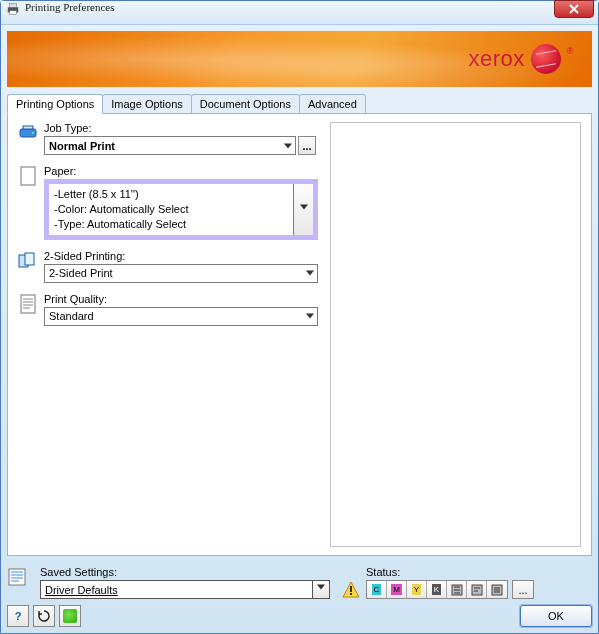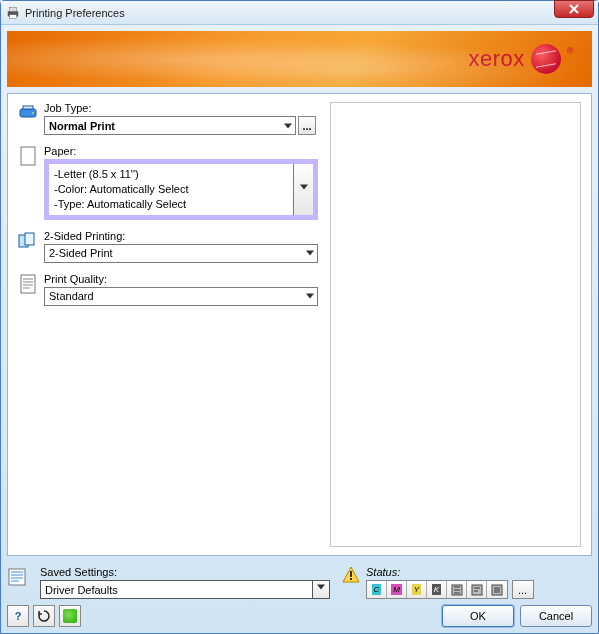--- a/index.html
+++ b/index.html
@@ -17,25 +17,25 @@
     height: 634px;
     background: linear-gradient(#e8f1fa, #d0e4f3);
     border: 1px solid #4a7bbf;
     border-radius: 4px 4px 0 0;
     display: flex;
     flex-direction: column;
   }
   .titlebar {
     height: 24px;
     display: flex;
-    align-items: center;
     padding: 0 4px;
     background: linear-gradient(#f0f6fb, #d7e7f5);
     border-bottom: 1px solid #aac7e4;
     position: relative;
+    font-family: Liberation Serif, serif;
   }
   .title-icon {
     width: 16px; height: 16px;
     display: inline-flex; align-items:center; justify-content:center;
     margin-right: 4px;
   }
   .title-text {
     flex: 1;
     color: #1a1a1a;
   }
@@ -185,21 +185,21 @@
   }
 
   .bottom-strip {
     margin: 4px 6px 0 6px;
     display:flex;
     align-items:flex-start;
     gap:12px;
   }
   .saved-settings { flex:1; display:flex; align-items:flex-start; gap:13px; }
   .saved-body { flex:1; }
-  .status-area { width: 250px; display:flex; align-items:flex-start; gap:6px;font-style:italic; }
+  .status-area { width: 250px; display:flex; align-items:flex-end; gap:6px; }
   .warn-icon {
     width:18px;height:18px;
   }
   .status-body{flex:1;}
   .status-icons {
     display:flex; gap:0; border:1px solid #888; height:19px; width: fit-content;
   }
   .sicon {
     width:20px; height:17px; border-right:1px solid #aaa;
     display:flex; align-items:center; justify-content:center;
@@ -257,20 +257,26 @@
 
   <div class="brand-band">
     <div class="xerox-logo">
       <span>xerox</span>
       <div class="xerox-ball"></div>
       <span class="reg">®</span>
     </div>
   </div>
 
   <div class="content">
+    <div class="tabs">
+      <div class="tab active"><span>Printing Options</span></div>
+      <div class="tab"><span>Image Options</span></div>
+      <div class="tab"><span>Document Options</span></div>
+      <div class="tab"><span>Advanced</span></div>
+    </div>
 
     <div class="tab-panel">
       <div class="left-col">
 
         <div class="field-row">
           <div class="field-icon">
             <svg width="18" height="18" viewBox="0 0 18 18">
                 <rect x="1" y="5" width="16" height="8" rx="2" fill="#3e8de0" stroke="#1a5aa6"></rect>
                 <rect x="4" y="2" width="10" height="3" fill="#d7ecff" stroke="#1a5aa6"></rect>
                 <circle cx="14" cy="9" r="1" fill="#9ee06a"></circle>
@@ -351,21 +357,21 @@
   <div class="bottom-strip">
     <div class="saved-settings">
       <div class="field-icon">
         <svg width="18" height="18" viewBox="0 0 18 18">
             <rect x="1" y="1" width="16" height="16" fill="#fff" stroke="#777"></rect>
             <path d="M3 4 h12 M3 7 h12 M3 10 h12 M3 13 h8" stroke="#3e8de0"></path>
           </svg>
       </div>
       <div class="saved-body">
         <div class="field-label">Saved Settings:</div>
-        <div class="combo" style="border-width:1px; border-color:#555;">
+        <div class="combo" style="border-width:1px; border-color:#555;text-decoration:underline;">
           <span>Driver Defaults</span>
           <div style="position:absolute;right:0;top:0;bottom:0;width:17px;border-left:1px solid #555;background:linear-gradient(#fdfdfd,#e7e7e7);display:flex;align-items:center;justify-content:center;">
             <span class="combo-arrow" style="position:static;"></span>
           </div>
         </div>
       </div>
     </div>
 
     <div class="status-area">
       <div class="warn-icon">
@@ -430,19 +436,16 @@
           </svg>
       </div>
       <div class="sq-btn">
           <div class="green-dot"></div>
         </div>
     </div>
     <div class="right-btns">
       <div class="std-btn primary">
           <span>OK</span>
         </div>
-      <div class="std-btn">
-          <span>Cancel</span>
-        </div>
     </div>
   </div>
 
 </div>
 
 </body></html>

